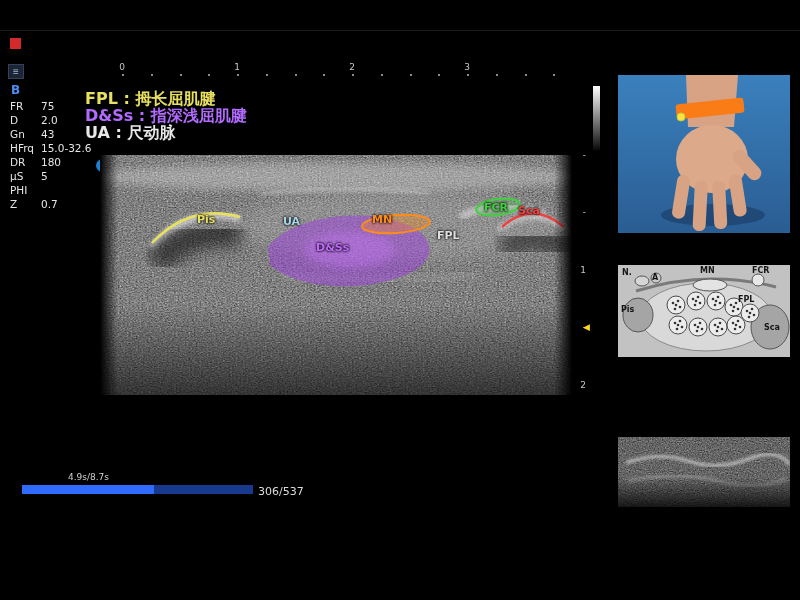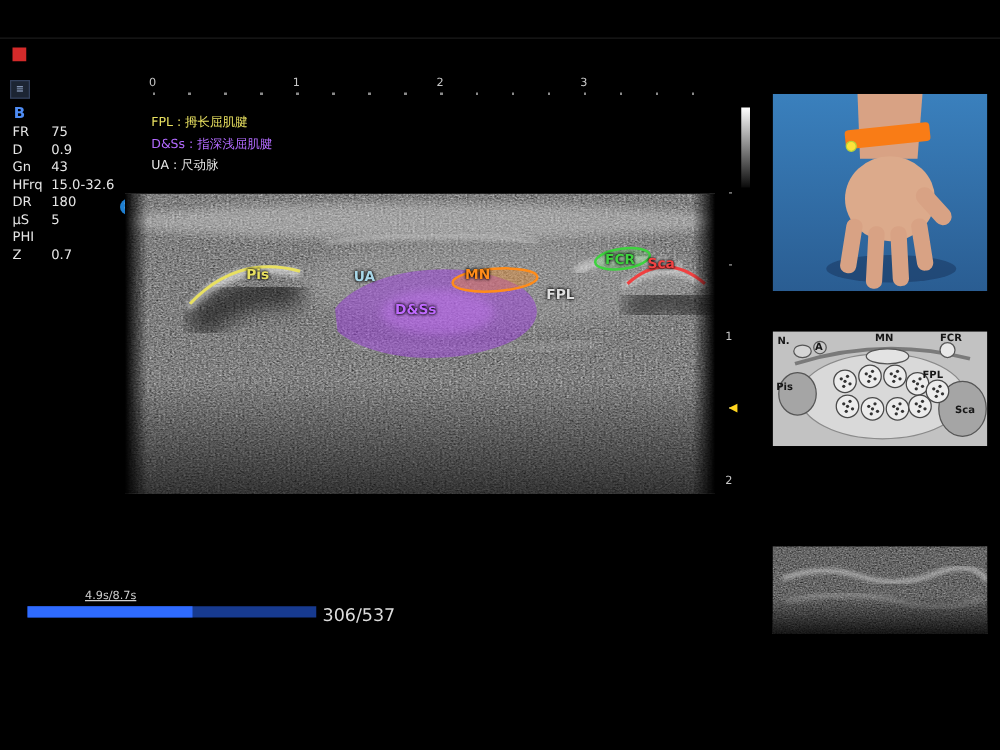--- a/index.html
+++ b/index.html
@@ -18,43 +18,43 @@
   .mode { position:absolute; left:11px; top:83px; color:#4f8df5; font-weight:bold; font-size:12px; }
   .params { position:absolute; left:10px; top:99px; font-size:10.5px; line-height:14px; color:#e6e6e6; }
   .prow { display:flex; white-space:nowrap; }
   .plabel { width:31px; }
 
   .ruler-top { position:absolute; left:117px; top:62px; width:462px; height:15px; }
   .rt-ticks { position:absolute; left:5px; top:12px; width:448px; height:2px;
     background:repeating-linear-gradient(to right, #8a8a8a 0 2px, transparent 2px 28.75px); }
   .rt-label { position:absolute; top:0; font-size:9px; color:#c7c7c7; transform:translateX(-50%); }
 
-  .legend { font-size:10px; font-weight:normal; line-height:17px;margin-left:36px; }
+  .legend { font-size:16px; font-weight:bold; line-height:17px; }
   .legend-left { position:absolute; left:85px; top:90px; }
   .legend-right { position:absolute; left:488px; top:90px; }
 
   .probe-marker { position:absolute; left:96px; top:159px; width:13px; height:13px;
     background:#1f7fd0; border-radius:50%; color:#fff; font-size:9px; line-height:13px;
     text-align:center; font-weight:bold; }
 
   .us-image { position:absolute; left:100px; top:155px; width:472px; height:300px; }
   .us-image svg { position:absolute; left:0; top:0; }
   .anno { position:absolute; font-size:11px; font-weight:bold; text-shadow:0 0 3px #000, 0 0 2px #000; white-space:nowrap; }
 
   .grayscale-bar { position:absolute; left:593px; top:86px; width:7px; height:64px;
     background:linear-gradient(to bottom, #ffffff, #0a0a0a); }
 
   .ruler-right { position:absolute; left:572px; top:150px; width:18px; height:245px; }
   .rr-tick { position:absolute; right:4px; font-size:9px; color:#c7c7c7; transform:translateY(-50%); }
   .focus-marker { position:absolute; left:583px; top:322px; color:#ffd51e; font-size:9px; cursor:pointer; }
 
-  .pb-time { position:absolute; left:68px; top:472px; font-size:9px; color:#cfcfcf;text-decoration:underline; }
+  .pb-time { position:absolute; left:68px; top:472px; font-size:9px; color:#cfcfcf; }
   .pb-bar { position:absolute; left:22px; top:485px; width:231px; height:9px; background:#173a8f; cursor:pointer; }
   .pb-fill { height:100%; }
-  .pb-frame { position:absolute; left:258px; top:485px; font-size:14px; color:#dcdcdc; }
+  .pb-frame { position:absolute; left:258px; top:485px; font-size:11px; color:#dcdcdc; }
 
   .thumb { position:absolute; left:618px; width:172px; overflow:hidden; cursor:pointer; }
   .thumb-hand { top:75px; height:158px; }
   .thumb-illu { top:265px; height:92px; }
   .thumb-us   { top:437px; height:78px; }
   .illu-label { position:absolute; font-size:8px; font-weight:bold; color:#161616; }
 </style>
 </head>
 <body>
 
@@ -65,21 +65,21 @@
 
   <div class="mode">B</div>
 
   <div class="params">
     <div class="prow">
         <span class="plabel">FR</span>
         <span class="pval">75</span>
       </div>
     <div class="prow">
         <span class="plabel">D</span>
-        <span class="pval">0.9</span>
+        <span class="pval">2.0</span>
       </div>
     <div class="prow">
         <span class="plabel">Gn</span>
         <span class="pval">43</span>
       </div>
     <div class="prow">
         <span class="plabel">HFrq</span>
         <span class="pval">15.0-32.6</span>
       </div>
     <div class="prow">

